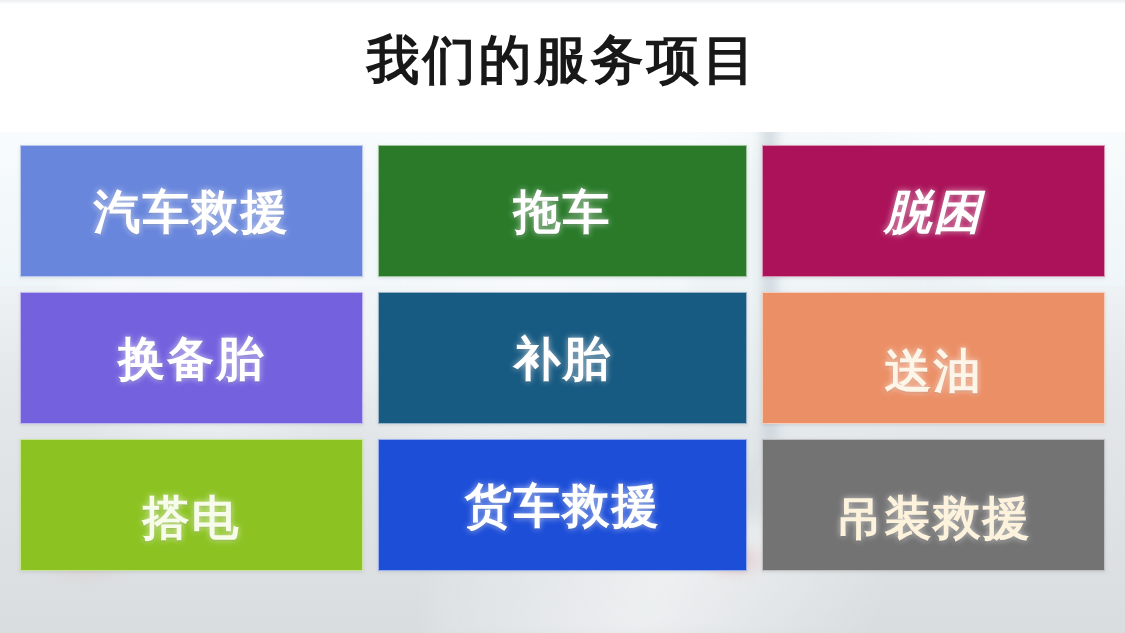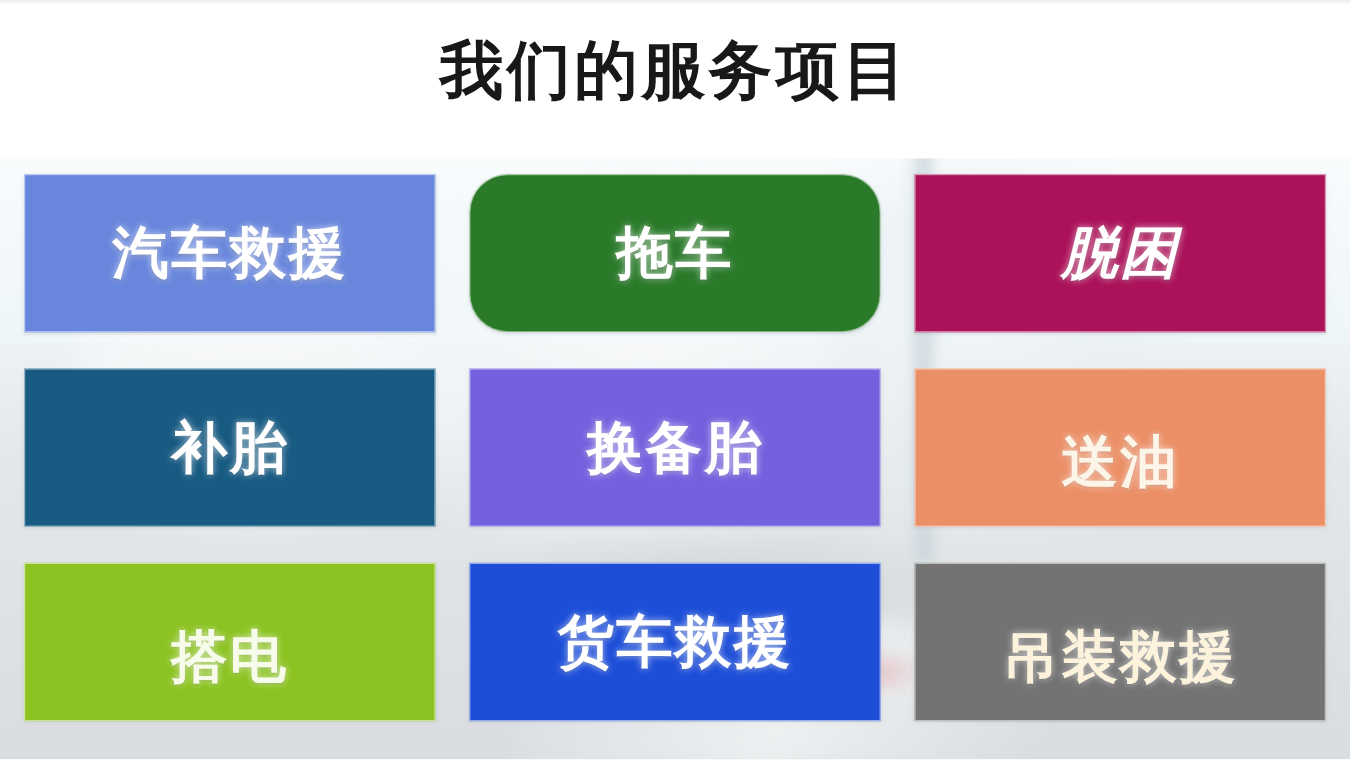--- a/index.html
+++ b/index.html
@@ -133,20 +133,21 @@
     position: absolute;
     left: 20px;
     top: 145px;
     width: 1085px;
     height: 400px;
     display: grid;
     grid-template-columns: 343px 1fr 343px;
     grid-template-rows: repeat(3, 132px);
     column-gap: 28px;
     row-gap: 30px;
+    gap: 15px;
   }
   .tile {
     position: relative;
     display: flex;
     align-items: center;
     justify-content: center;
     box-sizing: border-box;
     border: 1px solid rgba(255,255,255,.55);
     box-shadow: 0 1px 3px rgba(90,100,110,.18);
   }
@@ -187,36 +188,36 @@
   </div>
 
   <div class="headline">我们的服务项目</div>
 
   <div class="grid">
 
     <div class="tile" style="background: rgb(104, 134, 220);">
       <span class="tile-label" style="color: rgb(255, 255, 255);">汽车救援</span>
     </div>
 
-    <div class="tile" style="background: rgb(42, 122, 42); border-radius: 32px;">
+    <div class="tile" style="background: rgb(42, 122, 42);">
       <span class="tile-label" style="color: rgb(255, 255, 255);">拖车</span>
     </div>
 
     <div class="tile" style="background: rgb(171, 18, 89); font-style: italic;">
       <span class="tile-label" style="color: rgb(255, 255, 255);">脱困</span>
     </div>
 
+    <div class="tile" style="background: rgb(115, 97, 222);">
+      <span class="tile-label" style="color: rgb(255, 255, 255);">换备胎</span>
+    </div>
+
     <div class="tile" style="background: rgb(23, 90, 130);">
       <span class="tile-label" style="color: rgb(255, 255, 255);">补胎</span>
     </div>
 
-    <div class="tile" style="background: rgb(115, 97, 222);">
-      <span class="tile-label" style="color: rgb(255, 255, 255);">换备胎</span>
-    </div>
-
     <div class="tile" style="background: rgb(235, 143, 102);">
       <span class="tile-label warm" style="color: rgb(253, 246, 232);">送油</span>
     </div>
 
     <div class="tile" style="background: rgb(140, 195, 34);">
       <span class="tile-label warm" style="color: rgb(247, 251, 233);">搭电</span>
     </div>
 
     <div class="tile" style="background: #1d4ed8;">
       <span class="tile-label" style="color: rgb(255, 255, 255);">货车救援</span>

